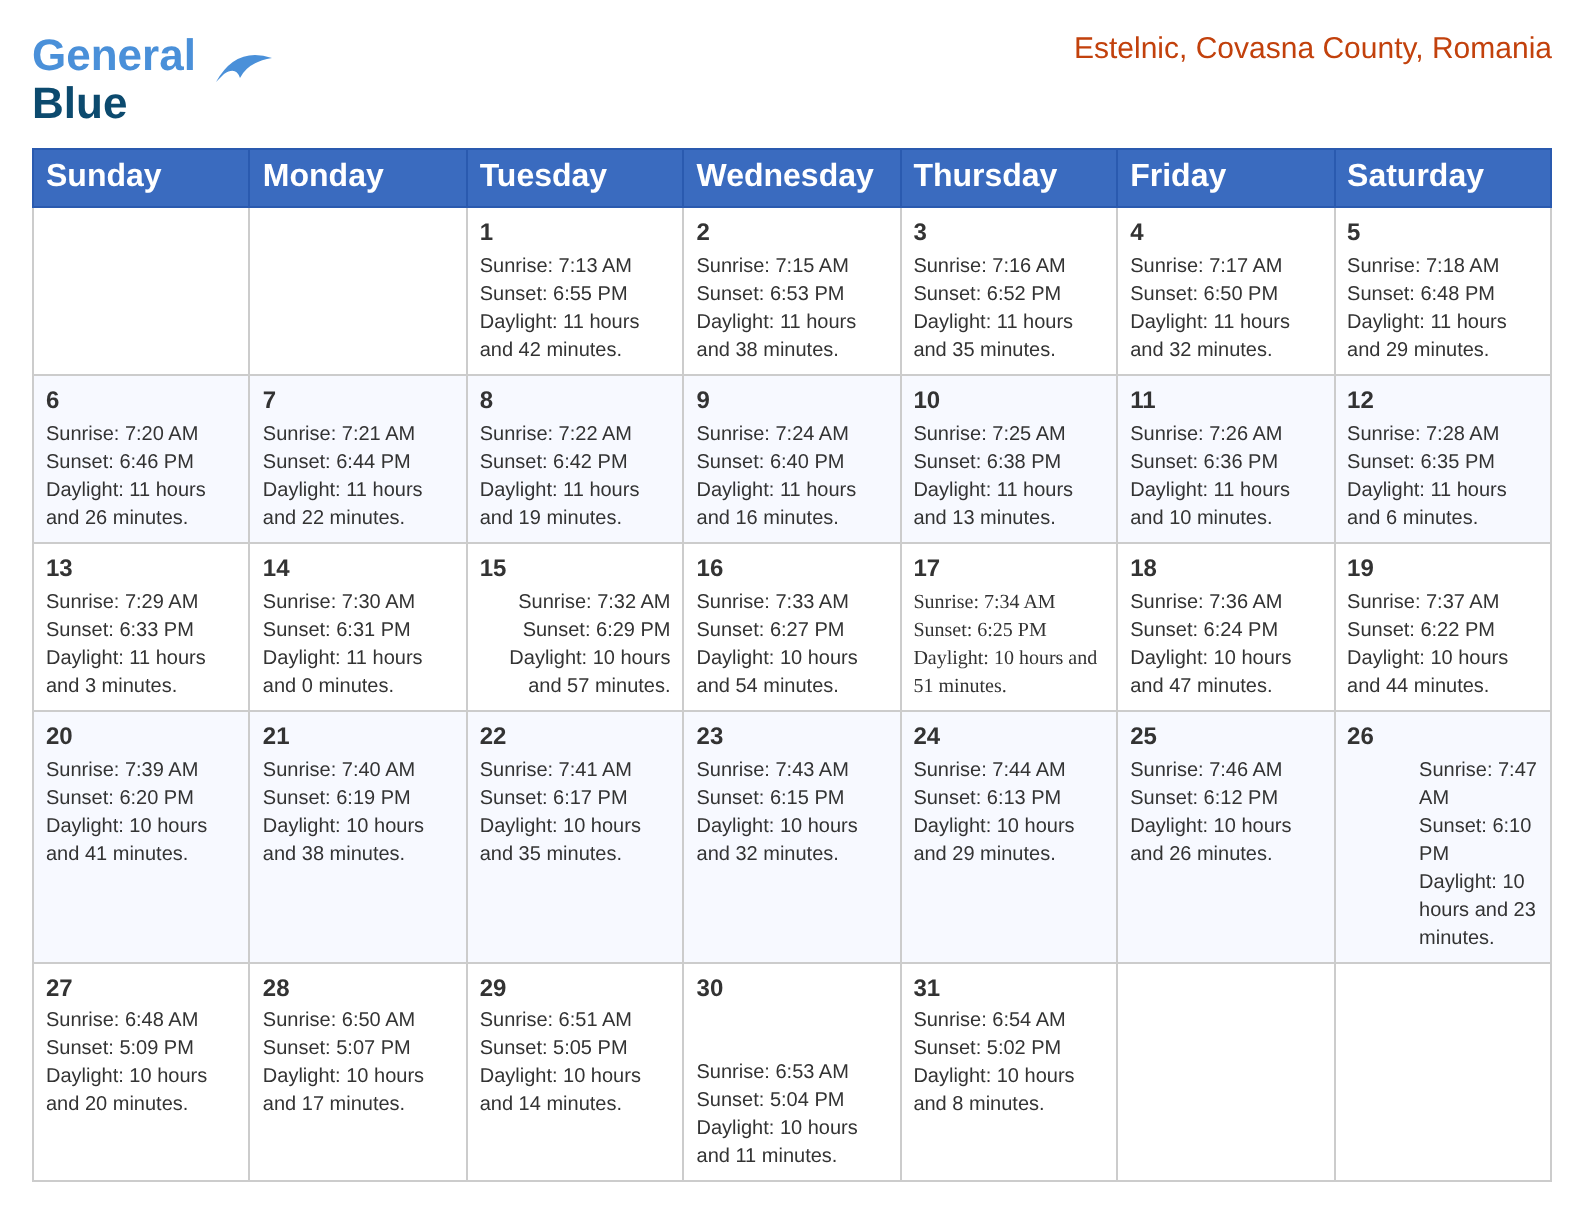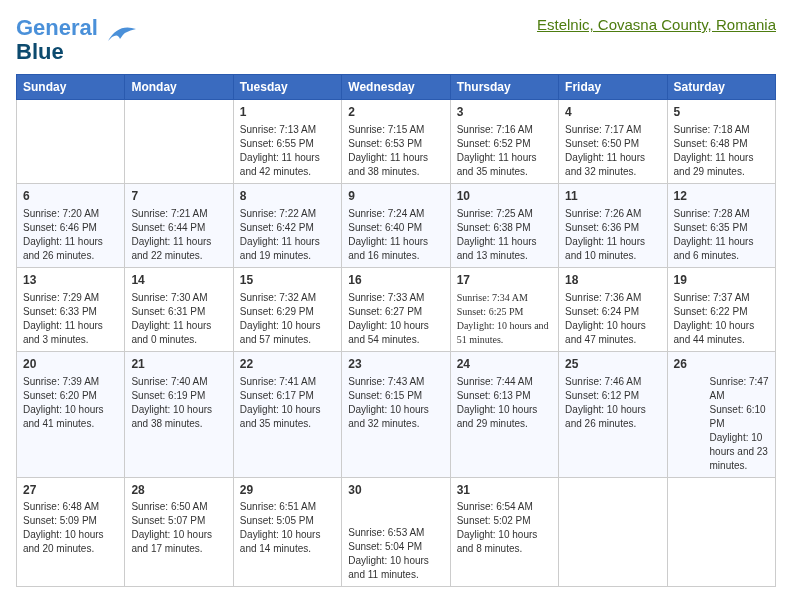--- a/index.html
+++ b/index.html
@@ -29,34 +29,33 @@
     }
     .logo-text span { color: #4a90d9; }
     .title-block { text-align: right; }
     .month-title {
       font-size: 36px;
       font-weight: bold;
       color: #333;
     }
     .location-title {
       font-size: 15px;
-      color: #4d7c0f;
-      text-decoration: underline;
+      color: #c2410c;
     }
     .calendar {
       width: 100%;
       border-collapse: collapse;
       font-size: 10.5px;
     }
     .calendar thead tr th {
       background-color: #3a6bbf;
       color: #fff;
       text-align: left;
       padding: 5px 6px;
-      font-size: 12px;
+      font-size: 16px;
       font-weight: bold;
       border: 1px solid #2a5aaf;
     }
     .calendar tbody tr td {
       vertical-align: top;
       padding: 4px 6px;
       border: 1px solid #ccc;
       width: 107px;
       min-height: 80px;
       background: #fff;
@@ -195,21 +194,21 @@
 Daylight: 11 hours and 3 minutes.</div>
         </td>
         <td>
           <div class="cell-day">14</div>
           <div class="cell-info" style="white-space: pre-line;">Sunrise: 7:30 AM
 Sunset: 6:31 PM
 Daylight: 11 hours and 0 minutes.</div>
         </td>
         <td>
           <div class="cell-day">15</div>
-          <div class="cell-info" style="white-space: pre-line;">Sunrise: 7:32 AM
+          <div class="cell-info" style="white-space: pre-line; text-align: right;">Sunrise: 7:32 AM
 Sunset: 6:29 PM
 Daylight: 10 hours and 57 minutes.</div>
         </td>
         <td>
           <div class="cell-day">16</div>
           <div class="cell-info" style="white-space: pre-line;">Sunrise: 7:33 AM
 Sunset: 6:27 PM
 Daylight: 10 hours and 54 minutes.</div>
         </td>
         <td>

